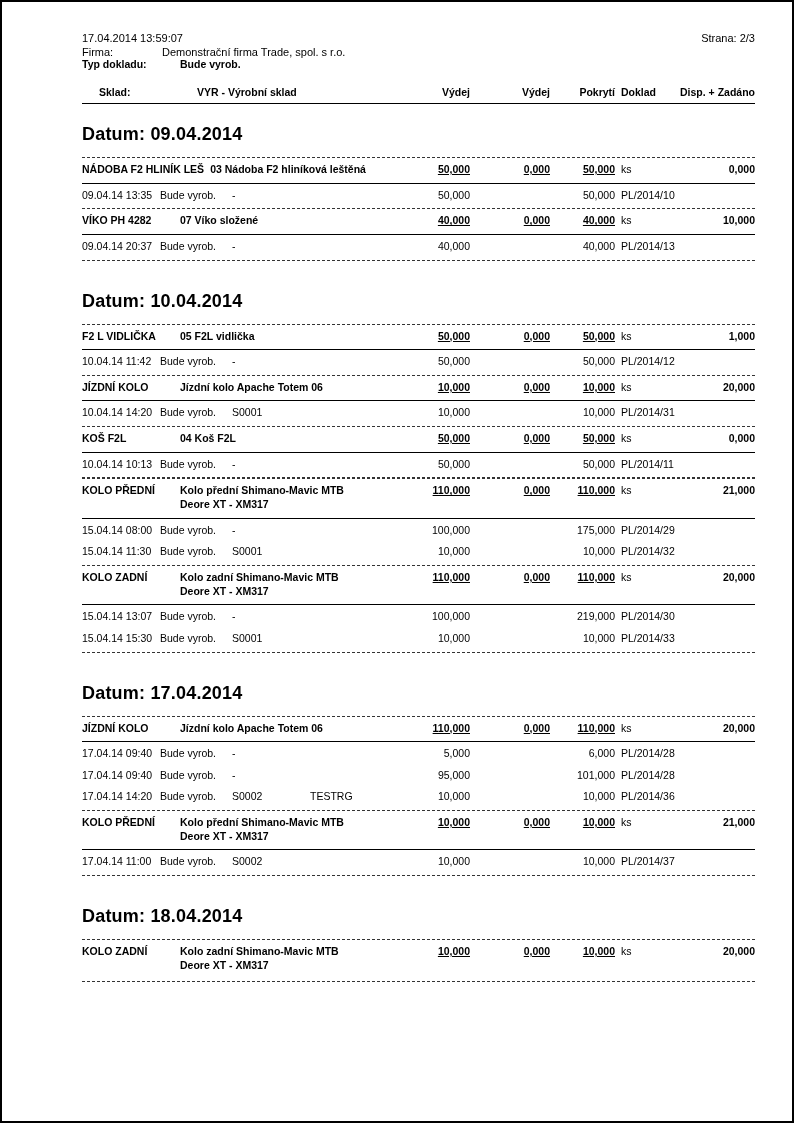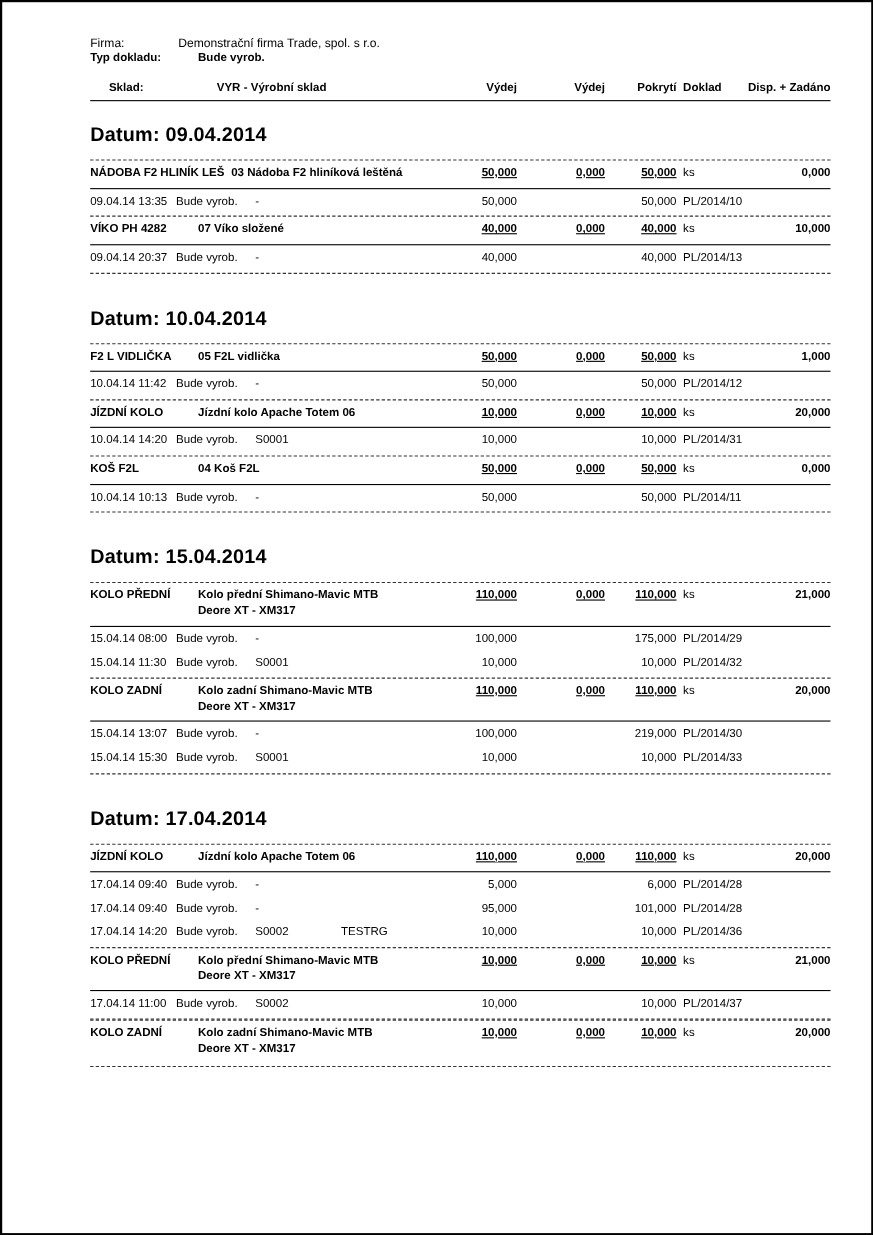--- a/index.html
+++ b/index.html
@@ -56,20 +56,24 @@
   .strong { font-weight:bold; }
   .u { text-decoration:underline; }
   .code { font-weight:bold; white-space:nowrap; padding-right:6px; }
   .name { font-weight:bold; white-space:pre-line; padding-right:8px; }
 </style>
 </head>
 <body>
 
 <div class="page">
 
+  <div class="report-header">
+    <span>17.04.2014  13:59:07</span>
+    <span>Strana: 2/3</span>
+  </div>
 
   <div class="firm-row">
     <span class="firm-label">Firma:</span>
     <span>Demonstrační firma Trade, spol. s r.o.</span>
   </div>
 
 
   <div class="filter-row">
     <span>Typ dokladu:</span>
     <span>Bude vyrob.</span>
@@ -207,21 +211,20 @@
     <span class="cell num">50,000</span>
     <span class="cell num">50,000</span>
     <span class="cell pad">PL/2014/11</span>
   </div>
 </div>
   </div>
 </div>
   </section>
 
   <section class="date-section">
-    <h2 class="date-heading">Datum: 15.04.2014</h2>
     <div class="section-groups">
   <div class="group">
     <div class="grid-row group-header hdr-line">
       <span class="cell code">KOLO PŘEDNÍ</span>
       <span class="cell name">Kolo přední Shimano-Mavic MTB
 Deore XT - XM317</span>
       <span class="cell num strong u">110,000</span>
       <span class="cell num strong u">0,000</span>
       <span class="cell num strong u">110,000</span>
       <span class="cell pad">ks</span>
@@ -352,20 +355,21 @@
     <span class="cell num">10,000</span>
     <span class="cell num">10,000</span>
     <span class="cell pad">PL/2014/37</span>
   </div>
 </div>
   </div>
 </div>
   </section>
 
   <section class="date-section">
+    <h2 class="date-heading">Datum: 18.04.2014</h2>
     <div class="section-groups">
   <div class="group">
     <div class="grid-row group-header">
       <span class="cell code">KOLO ZADNÍ</span>
       <span class="cell name">Kolo zadní Shimano-Mavic MTB
 Deore XT - XM317</span>
       <span class="cell num strong u">10,000</span>
       <span class="cell num strong u">0,000</span>
       <span class="cell num strong u">10,000</span>
       <span class="cell pad">ks</span>

